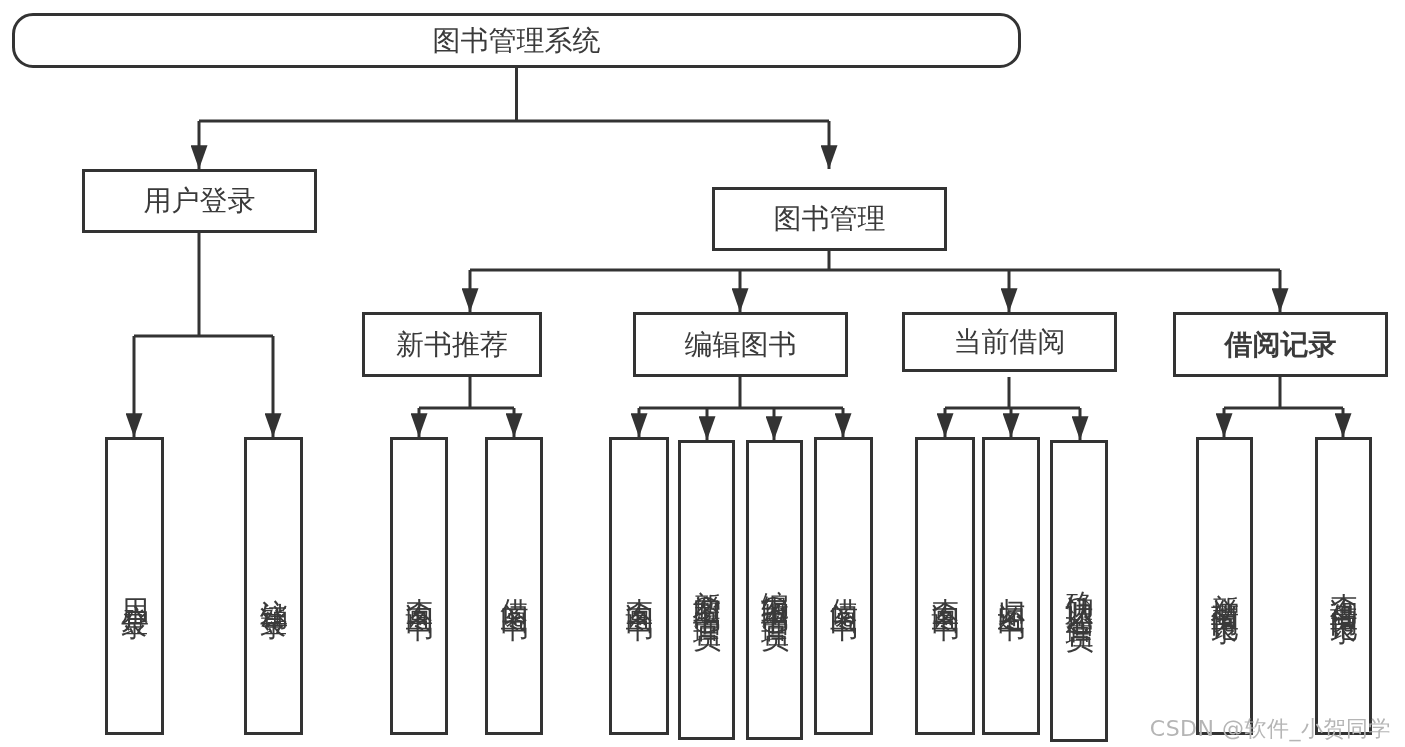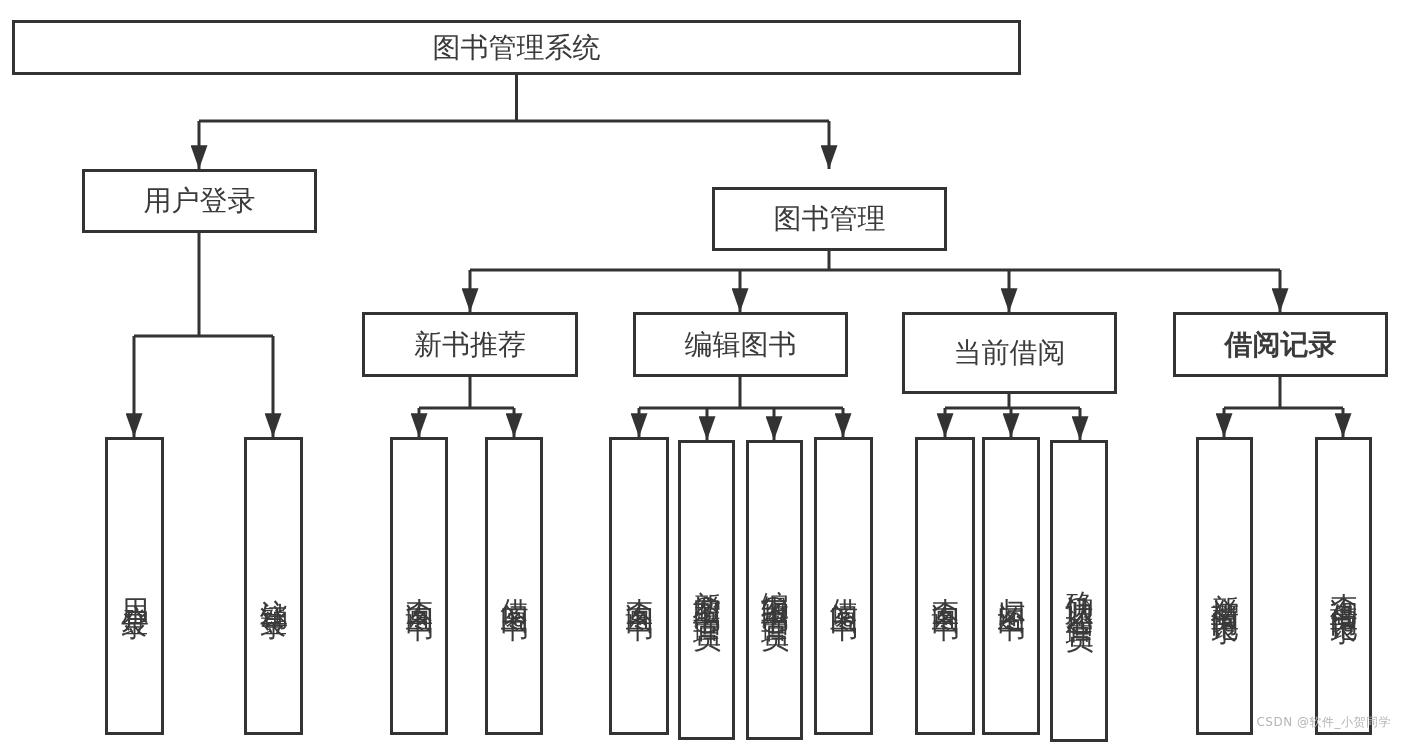--- a/index.html
+++ b/index.html
@@ -17,21 +17,21 @@
     position:absolute;box-sizing:border-box;border:3px solid #333333;background:#ffffff;
     display:flex;align-items:center;justify-content:center;
     font-size:28px;z-index:2;
   }
   .leaf span{
     writing-mode:vertical-rl;text-orientation:mixed;letter-spacing:5px;line-height:1;
   }
   #connectors{position:absolute;left:0;top:0;z-index:1;pointer-events:none;}
   #watermark{
     position:absolute;right:14px;top:714px;z-index:5;
-    font-size:12px;letter-spacing:0.5px;color:#b5b5b5;white-space:nowrap;
+    font-size:22px;letter-spacing:0.5px;color:#b5b5b5;white-space:nowrap;
   }
 </style>
 </head>
 <body>
 
 <div id="canvas">
 
   <svg id="connectors" width="1405" height="747" viewBox="0 0 1405 747">
     <defs>
       <marker id="arrowhead" viewBox="0 0 14 10" refX="14" refY="5" markerWidth="24" markerHeight="17" markerUnits="userSpaceOnUse" orient="auto">
@@ -61,28 +61,28 @@
     <path d="M707 408 V440" stroke="#333333" stroke-width="3" fill="none" marker-end="url(#arrowhead)"></path>
     <path d="M774 408 V440" stroke="#333333" stroke-width="3" fill="none" marker-end="url(#arrowhead)"></path>
     <path d="M843 408 V437" stroke="#333333" stroke-width="3" fill="none" marker-end="url(#arrowhead)"></path>
     <path d="M945 408 V437" stroke="#333333" stroke-width="3" fill="none" marker-end="url(#arrowhead)"></path>
     <path d="M1011 408 V437" stroke="#333333" stroke-width="3" fill="none" marker-end="url(#arrowhead)"></path>
     <path d="M1080 408 V440" stroke="#333333" stroke-width="3" fill="none" marker-end="url(#arrowhead)"></path>
     <path d="M1224 408 V437" stroke="#333333" stroke-width="3" fill="none" marker-end="url(#arrowhead)"></path>
     <path d="M1343 408 V437" stroke="#333333" stroke-width="3" fill="none" marker-end="url(#arrowhead)"></path>
   </svg>
 
-  <div class="node" style="left:12px;top:20px;width:1009px;height:55px;">图书管理系统</div>
+  <div class="node" style="left:12px;top:13px;width:1009px;height:55px;border-radius:21px;">图书管理系统</div>
 
   <div class="node" style="left:82px;top:169px;width:235px;height:64px;">用户登录</div>
   <div class="node" style="left:712px;top:187px;width:235px;height:64px;text-align:center;">图书管理</div>
 
-  <div class="node" style="left:362px;top:312px;width:216px;height:65px;">新书推荐</div>
+  <div class="node" style="left:362px;top:312px;width:180px;height:65px;">新书推荐</div>
   <div class="node" style="left:633px;top:312px;width:215px;height:65px;">编辑图书</div>
-  <div class="node" style="left:902px;top:312px;width:215px;height:82px;">当前借阅</div>
+  <div class="node" style="left:902px;top:312px;width:215px;height:60px;">当前借阅</div>
   <div class="node" style="left:1173px;top:312px;width:215px;height:65px;font-weight:bold;">借阅记录</div>
 
   <div class="leaf" style="left:105px;top:437px;width:59px;height:298px;">
     <span>用户登录</span>
   </div>
   <div class="leaf" style="left:244px;top:437px;width:59px;height:298px;">
     <span>注销登录</span>
   </div>
 
   <div class="leaf" style="left:390px;top:437px;width:58px;height:298px;">

